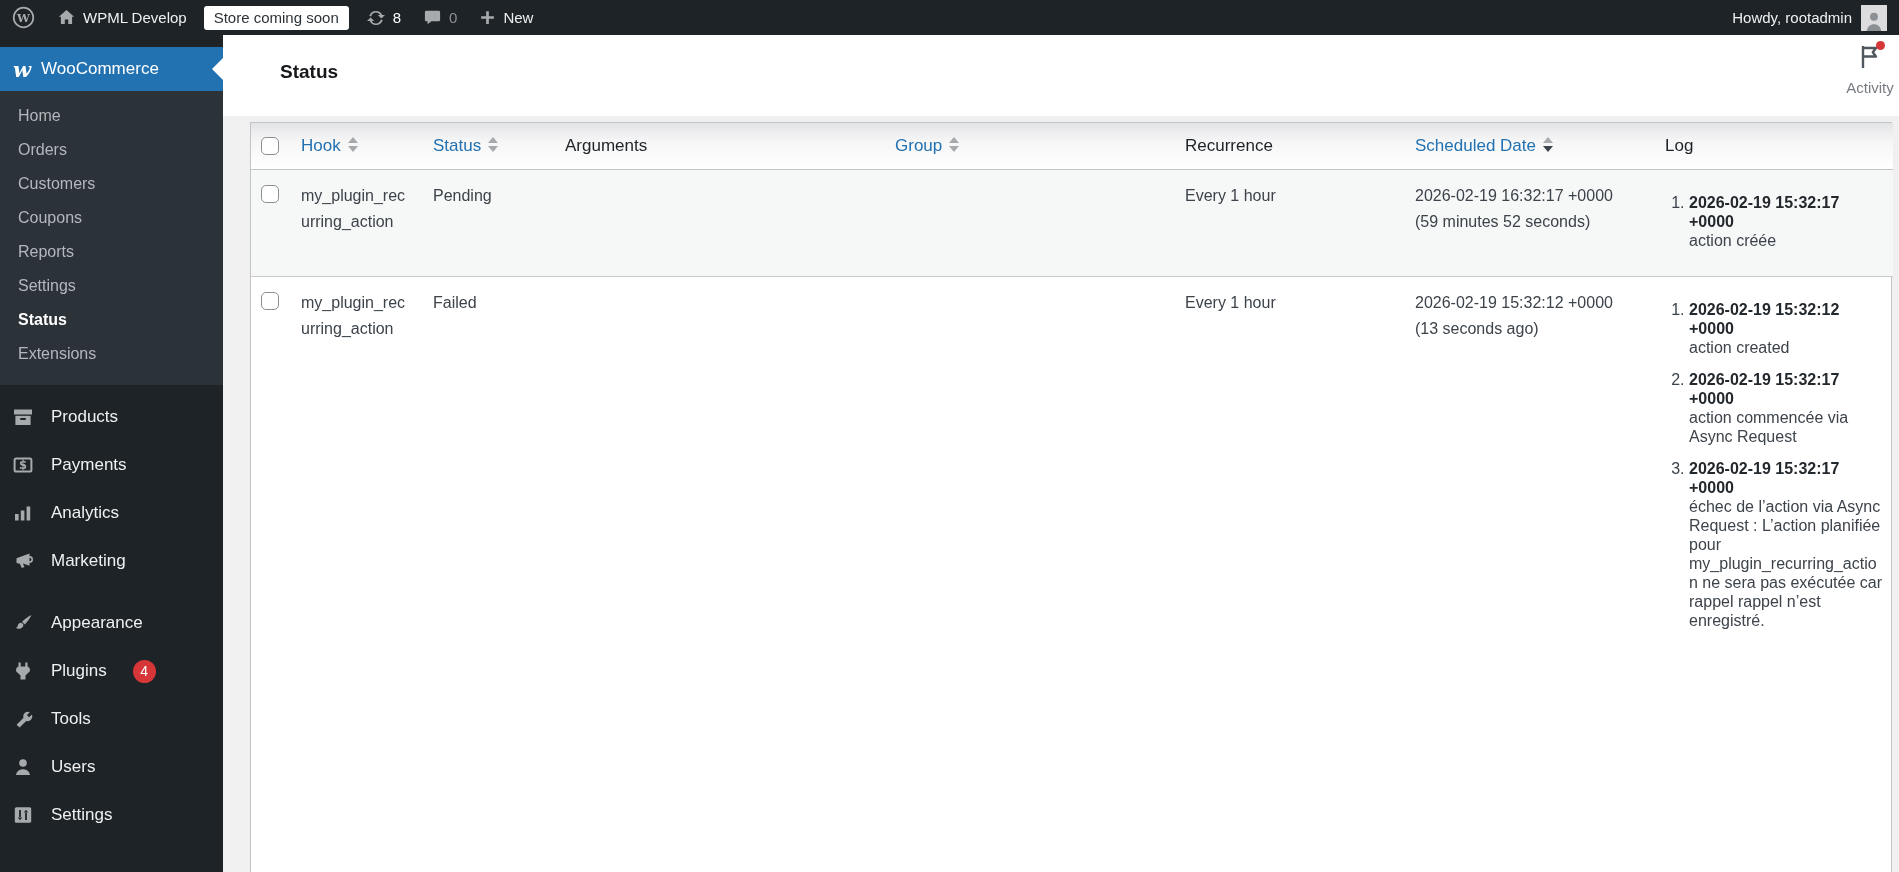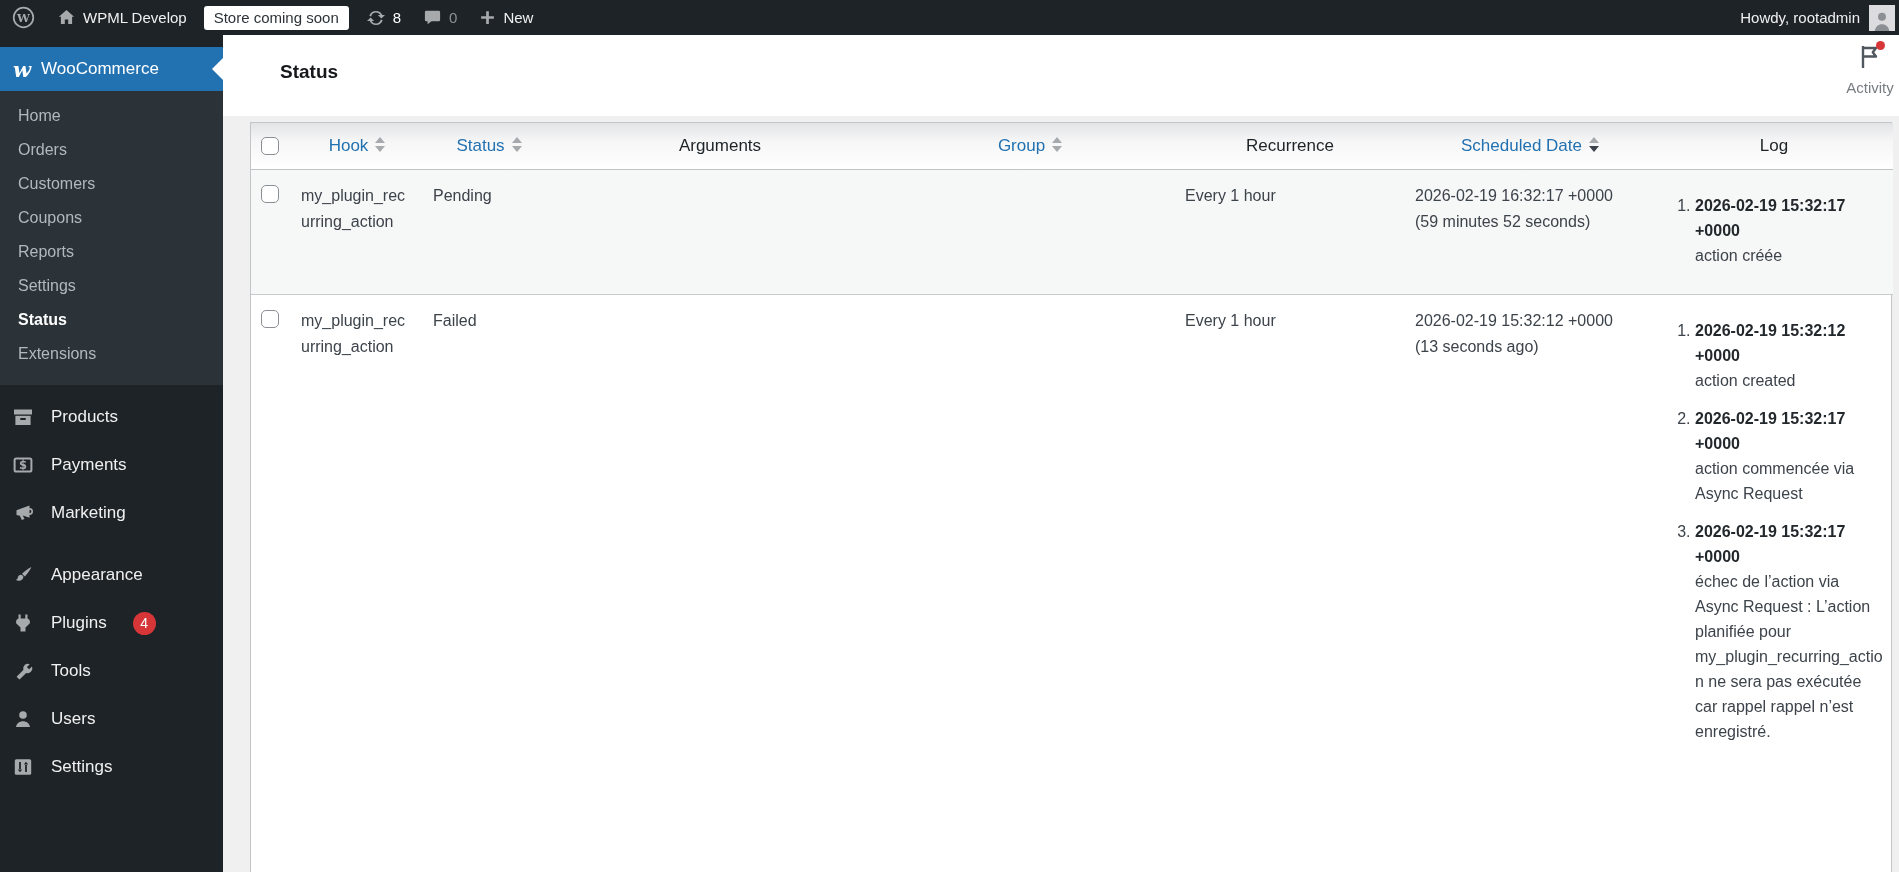--- a/index.html
+++ b/index.html
@@ -14,21 +14,21 @@
     color:#f0f0f1;display:flex;align-items:center;font-size:15px;z-index:30;
   }
   .ab-item{display:flex;align-items:center;gap:7px;padding:0 11px;height:35px;cursor:pointer;}
   .ab-item svg{display:block;}
   .ab-count{color:#fff;}
   .ab-count.dim{color:#8d9196;}
   .ab-pill{
     background:#ffffff;color:#2c3338;border-radius:3px;height:24px;display:flex;
     align-items:center;padding:0 10px;margin:0 6px;font-size:15px;cursor:pointer;
   }
-  .ab-right{margin-left:auto;display:flex;align-items:center;gap:9px;padding-right:4px;justify-content:space-between;}
+  .ab-right{margin-left:auto;display:flex;align-items:center;gap:9px;padding-right:12px;justify-content:space-between;}
   .ab-avatar{width:26px;height:26px;background:#dcdcde;display:flex;align-items:flex-end;justify-content:center;overflow:hidden;cursor:pointer;}
   
   .sidebar{position:absolute;left:0;top:35px;width:223px;height:837px;background:#1d2327;z-index:20;}
   .wc-active{
     margin-top:12px;height:44px;background:#2271b1;color:#fff;display:flex;
     align-items:center;padding-left:13px;gap:10px;font-size:17px;cursor:pointer;position:relative;
   }
   .wc-logo{font-family:"DejaVu Serif",serif;font-weight:bold;font-style:italic;font-size:21px;color:#fff;line-height:1;}
   .notch{
     position:absolute;right:-1px;top:50%;transform:translateY(-50%);
@@ -53,46 +53,46 @@
   .activity-label{margin-top:5px;font-size:15px;color:#787c82;}
   .flag-wrap{position:relative;display:inline-block;}
   .flag-dot{position:absolute;right:-3px;top:-3px;width:9px;height:9px;border-radius:50%;background:#d63638;}
   
   .tablewrap{
     position:absolute;left:250px;top:122px;width:1642px;height:790px;
     background:#fff;border:1px solid #c3c4c7;border-bottom:none;box-sizing:border-box;
   }
   table{border-collapse:collapse;table-layout:fixed;width:100%;}
   thead th{
-    height:46px;padding:0 10px;box-sizing:border-box;text-align:center;vertical-align:middle;
+    height:46px;padding:0 10px;box-sizing:border-box;text-align:left;vertical-align:middle;
     font-size:17px;font-weight:normal;color:#1d2327;
     background:linear-gradient(180deg,#e3e4e6 0%,#f6f6f7 40%,#ffffff 100%);
     border-bottom:1px solid #c3c4c7;white-space:nowrap;
   }
-  thead th.center{text-align:center;}
+  thead th.center{text-align:left;}
   thead th .th-link{color:#2271b1;cursor:pointer;}
   td{
     vertical-align:top;padding:13px 10px;box-sizing:border-box;
     font-size:16px;line-height:26px;color:#3c434a;overflow-wrap:anywhere;
   }
   tr.row-striped{background:#f6f7f7;}
   tr.row-striped td{border-bottom:1px solid #c9cacd;}
   .sorters{display:inline-block;vertical-align:middle;margin-left:7px;line-height:0;}
   .tri{width:0;height:0;border-left:5px solid transparent;border-right:5px solid transparent;margin:0 0 3px 0;}
   .tri-up{border-bottom:6px solid #a7aaad;}
   .tri-down{border-top:6px solid #a7aaad;}
   .tri.active{border-top-color:#3c434a;border-bottom-color:#3c434a;}
   .checkbox{
     width:18px;height:18px;border:1.5px solid #8c8f94;border-radius:5px;background:#fff;
     box-sizing:border-box;cursor:pointer;margin-top:2px;
   }
   thead .checkbox{margin:0;}
   .sched-rel{color:#3c434a;}
   ol.log-list{margin:10px 0 0 0;padding:0 0 0 24px;}
-  ol.log-list li{margin:0 0 13px 6px;line-height:25px;}
+  ol.log-list li{margin:0 0 13px 0;line-height:19px;}
   .log-ts{font-weight:bold;color:#23282d;}
   .log-msg{color:#3c434a;}
 </style>
 </head>
 <body>
 
 <div class="adminbar">
   <span class="ab-item" style="padding-left:12px;">
     <svg width="23" height="23" viewBox="0 0 24 24">
       <circle cx="12" cy="12" r="10.2" fill="none" stroke="#a7aaad" stroke-width="1.8"></circle>
@@ -160,20 +160,28 @@
           <rect x="8.3" y="12" width="5.4" height="2" fill="#1d2327"></rect>
         </svg>
         <span>Products</span>
       </div>
       <div class="menu-item">
         <svg width="22" height="22" viewBox="0 0 22 22" fill="#a7aaad">
           <rect x="2.6" y="4.6" width="16.8" height="13" rx="1.6" fill="none" stroke="#a7aaad" stroke-width="2"></rect>
           <text x="11" y="15.2" text-anchor="middle" font-size="11.5" font-weight="bold" fill="#a7aaad" font-family="DejaVu Sans,sans-serif">$</text>
         </svg>
         <span>Payments</span>
+      </div>
+      <div class="menu-item">
+        <svg width="22" height="22" viewBox="0 0 22 22" fill="#a7aaad">
+          <rect x="3" y="12" width="3.6" height="6.5"></rect>
+          <rect x="8.8" y="8.5" width="3.6" height="10"></rect>
+          <rect x="14.6" y="4.5" width="3.6" height="14"></rect>
+        </svg>
+        <span>Analytics</span>
       </div>
       <div class="menu-item">
         <svg width="22" height="22" viewBox="0 0 22 22" fill="#a7aaad">
           <path d="M17.5 3.5v12.2l-6.7-2.1 1.7 3.5-2.7 1-2-4.4-3.3-.7V8.2z"></path>
           <circle cx="17.6" cy="9.5" r="2.6" fill="none" stroke="#a7aaad" stroke-width="1.6"></circle>
         </svg>
         <span>Marketing</span>
       </div>
       <div class="menu-sep"></div>
       <div class="menu-item">

